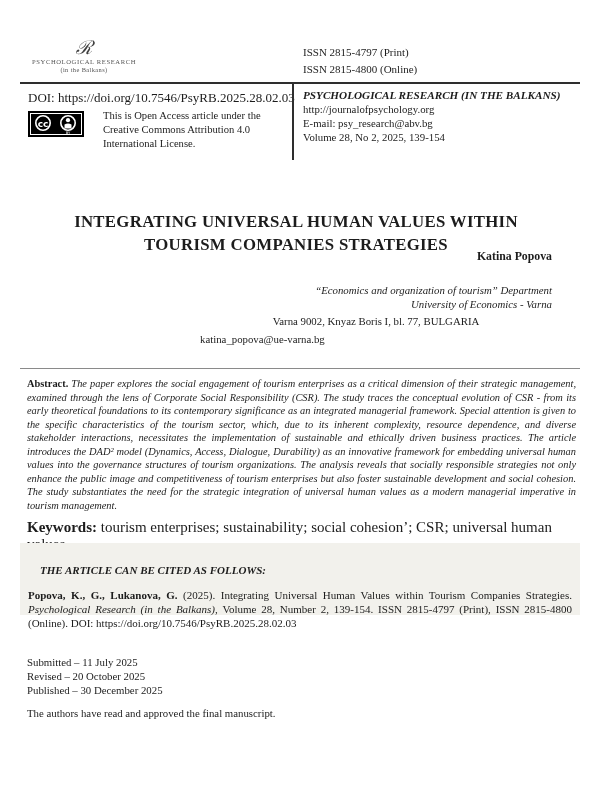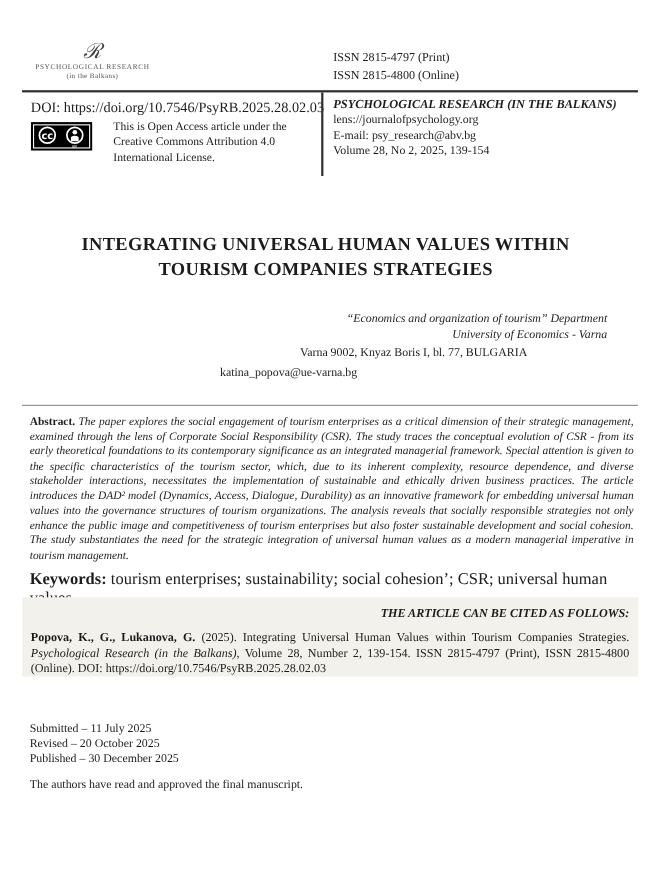--- a/index.html
+++ b/index.html
@@ -39,21 +39,21 @@
   
   .absblock{position:absolute;left:27px;right:24px;top:377px;}
   .abstract{font-size:10.4px;line-height:13.55px;text-align:justify;margin:0;}
   .abstract .lead{font-weight:bold;font-style:normal;}
   .abstract .body{font-style:italic;}
   .keywords{font-size:15px;margin:7px 0 0 0;}
   .keywords .lead{font-weight:bold;}
   
   .citebox{position:absolute;left:20px;right:20px;top:543px;height:72px;
     background:#f2f1ec;padding:9px 8px 8px 8px;box-sizing:border-box;}
-  .citehead{font-weight:bold;font-style:italic;font-size:11px;margin:0;text-align:right;}
+  .citehead{font-weight:bold;font-style:italic;font-size:11px;margin:12px;}
   .citetext{font-size:11px;line-height:14.2px;text-align:justify;margin:9px 0 0 0;}
   .citetext .b{font-weight:bold;}
   .citetext .i{font-style:italic;}
   
   .copyright{position:absolute;left:27px;top:634px;font-size:10.8px;}
   .dates{position:absolute;left:27px;top:656px;font-size:10.8px;line-height:13.9px;}
   .approval{position:absolute;left:27px;top:707px;font-size:10.8px;}
 </style>
 </head>
 <body>
@@ -91,31 +91,32 @@
   <div class="license">
     <div>This is Open Access article under the</div>
     <div>Creative Commons Attribution 4.0</div>
     <div>International License.</div>
   </div>
 
   <div class="vdivider"></div>
 
   <div class="jinfo">
     <div class="jname">PSYCHOLOGICAL RESEARCH (IN THE BALKANS)</div>
-    <div class="jline">lens://journalofpsychology.org</div>
+    <div class="jline">http://journalofpsychology.org</div>
     <div class="jline">E-mail: psy_research@abv.bg</div>
     <div class="jline">Volume 28, No 2, 2025, 139-154</div>
   </div>
 
   <div class="title">
     <div>INTEGRATING UNIVERSAL HUMAN VALUES WITHIN</div>
     <div>TOURISM COMPANIES STRATEGIES</div>
   </div>
 
   <div class="authors">
+    <div>Katina Popova</div>
   </div>
 
   <div class="affiliation">
     <div>“Economics and organization of tourism” Department</div>
     <div>University of Economics - Varna</div>
   </div>
 
   <div class="address">Varna 9002, Knyaz Boris I, bl. 77, BULGARIA</div>
 
   <div class="emails">

